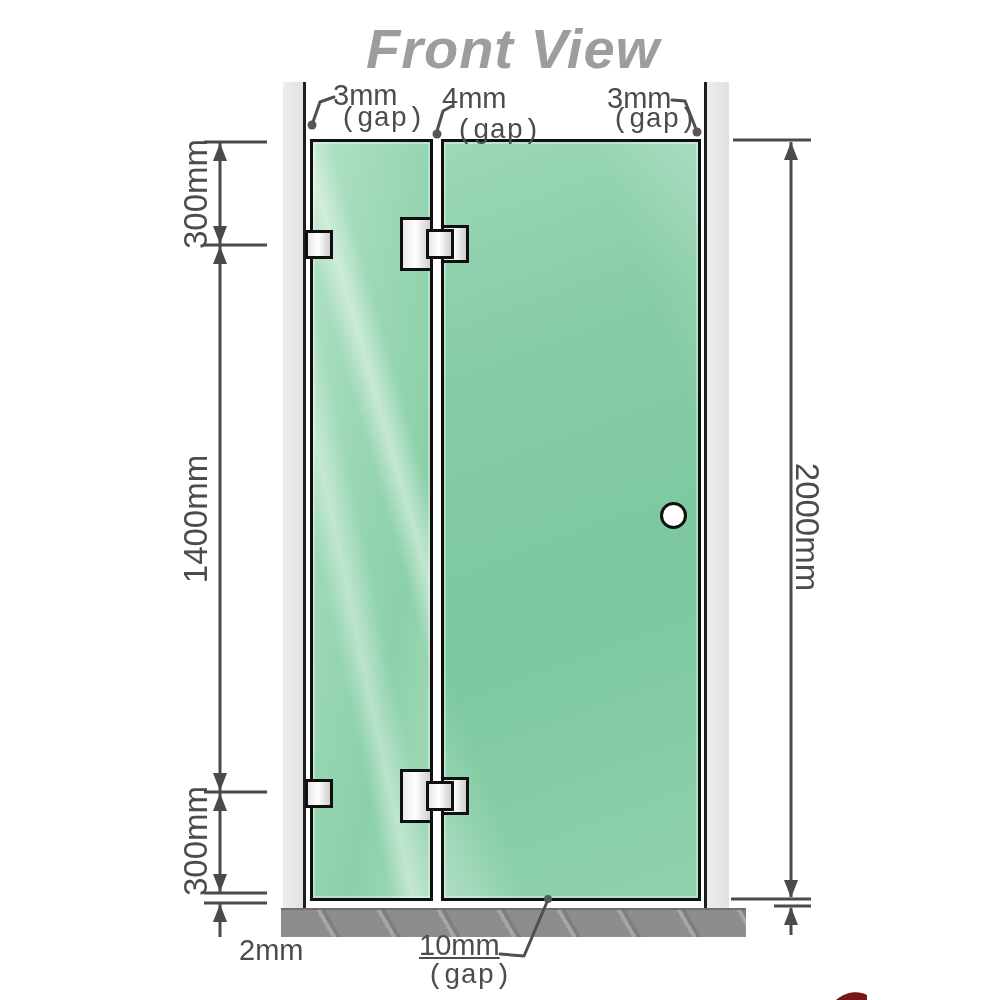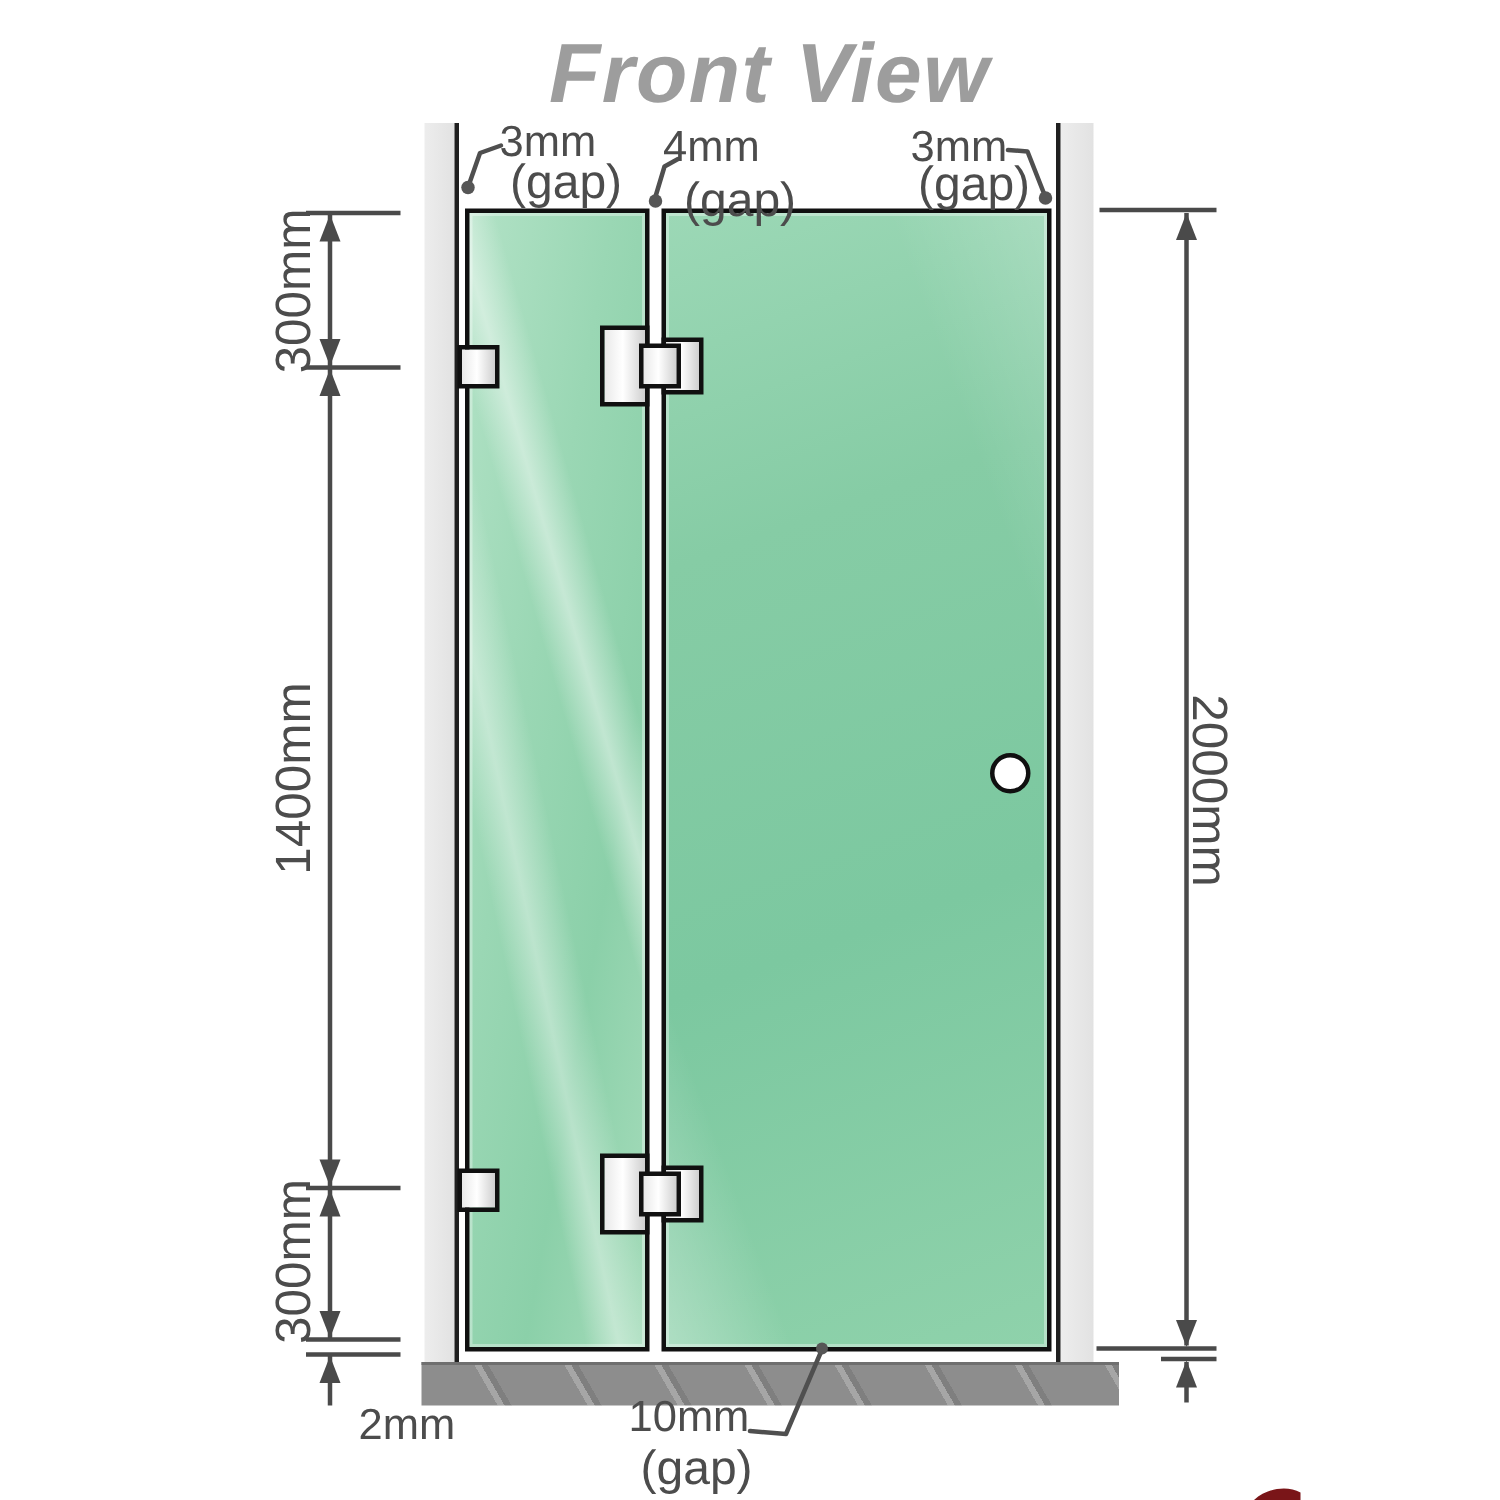--- a/index.html
+++ b/index.html
@@ -61,21 +61,21 @@
   .hingeTab{left:426px;width:28px;height:30px;}
   .hingeTab.top{top:229px;} .hingeTab.bottom{top:781px;}
   
   .handle{
     left:660px;top:502px;width:27px;height:27px;border-radius:50%;
     border:3px solid #101010;background:#ffffff;
   }
   
   .lbl{color:#4c4c4c;line-height:1;white-space:nowrap;}
   .lbl.big{font-size:29px;}
-  .lbl.small{font-size:32px;}
+  .lbl.small{font-size:28px;font-family:Liberation Mono, monospace;}
   .rot{transform:translate(-50%,-50%) rotate(-90deg);font-size:33px;}
   .rot.cw{transform:translate(-50%,-50%) rotate(90deg);}
   svg.overlay{position:absolute;left:0;top:0;}
 </style>
 </head>
 <body>
 
 <div class="stage">
 
   <div class="abs title">Front View</div>
@@ -149,21 +149,21 @@
   <div class="abs lbl big" style="left:333px;top:81px;">3mm</div>
   <div class="abs lbl small" style="left:340px;top:105px;">(gap)</div>
 
   <div class="abs lbl big" style="left:442px;top:84px;">4mm</div>
   <div class="abs lbl small" style="left:456px;top:117px;">(gap)</div>
 
   <div class="abs lbl big" style="left:607px;top:84px;">3mm</div>
   <div class="abs lbl small" style="left:612px;top:106px;">(gap)</div>
 
   <div class="abs lbl big" style="left:201px;top:936px;margin-left:38px;">2mm</div>
-  <div class="abs lbl big" style="left:419px;top:931px;">10mm</div>
+  <div class="abs lbl big" style="left:419px;top:931px;text-decoration:underline;">10mm</div>
   <div class="abs lbl small" style="left:427px;top:962px;">(gap)</div>
 
   <div class="abs lbl rot" style="left:195px;top:194px;">300mm</div>
   <div class="abs lbl rot" style="left:195px;top:519px;">1400mm</div>
   <div class="abs lbl rot" style="left:195px;top:841px;">300mm</div>
   <div class="abs lbl rot cw" style="left:807px;top:527px;">2000mm</div>
 
 </div>
 
 </body></html>

